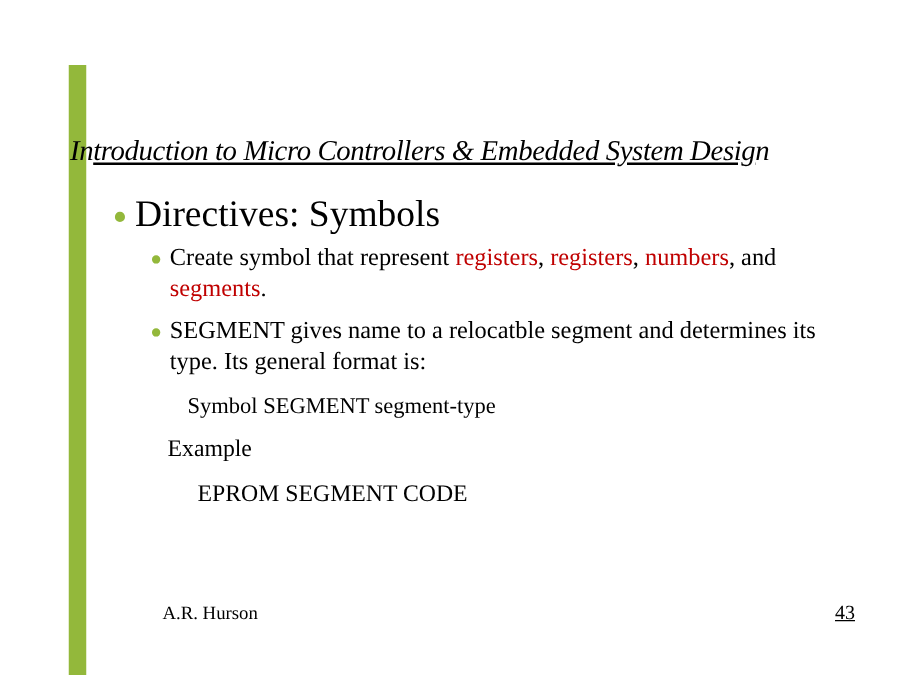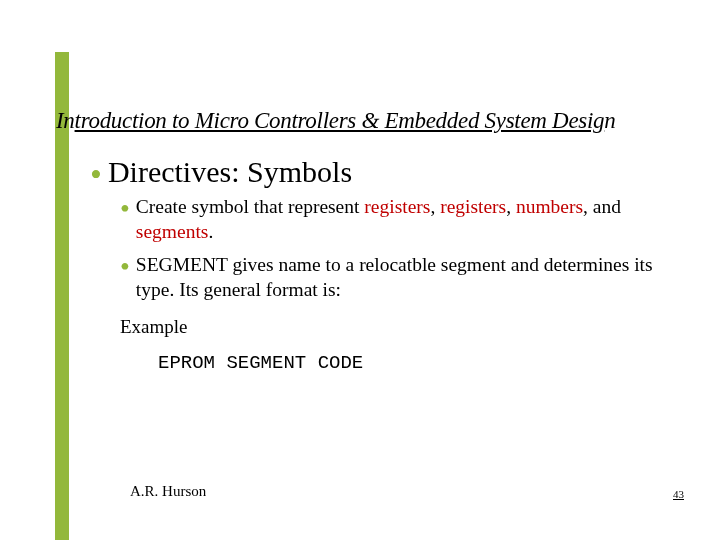--- a/index.html
+++ b/index.html
@@ -70,42 +70,41 @@
     color: #000;
     line-height: 25px;
   }
   .red { color: #c00000; }
   .syntax {
     margin-left: 60px;
     margin-top: 12px;
     font-size: 18px;
   }
   .example-label {
-    margin-left: 30px;
+    margin-left: 44px;
     margin-top: 14px;
     font-size: 19px;
   }
   .example-code {
     margin-left: 68px;
     margin-top: 14px;
     font-size: 19px;
-    font-family: Liberation Mono, monospace;
   }
   .footer-left {
     position: absolute;
     left: 130px;
     bottom: 40px;
     font-size: 15px;
     color: #000;
   }
   .footer-right {
     position: absolute;
     right: 36px;
     bottom: 40px;
-    font-size: 11px;
+    font-size: 16px;
     color: #000;
     text-decoration: underline;
   }
 </style>
 </head>
 <body>
 
 <div class="accent-bar"></div>
 
 <div class="title"><span>In</span><span class="underline">troduction to Micro Controllers &amp; Embedded System Desig</span><span>n</span></div>
@@ -120,20 +119,21 @@
   <div class="bullet-2">
     <div class="dot">•</div>
     <div class="text"><span>Create symbol that represent </span><span class="red">registers</span><span>, </span><span class="red">registers</span><span>, </span><span class="red">numbers</span><span>, and </span><span class="red">segments</span><span>.</span></div>
   </div>
 
   <div class="bullet-2">
     <div class="dot">•</div>
     <div class="text">SEGMENT gives name to a relocatble segment and determines its type.  Its general format is:</div>
   </div>
 
+  <div class="syntax">Symbol    SEGMENT   segment-type</div>
 
   <div class="example-label">Example</div>
 
   <div class="example-code">EPROM    SEGMENT   CODE</div>
 
 </div>
 
 <div class="footer-left">A.R. Hurson</div>
 <div class="footer-right">43</div>
 

